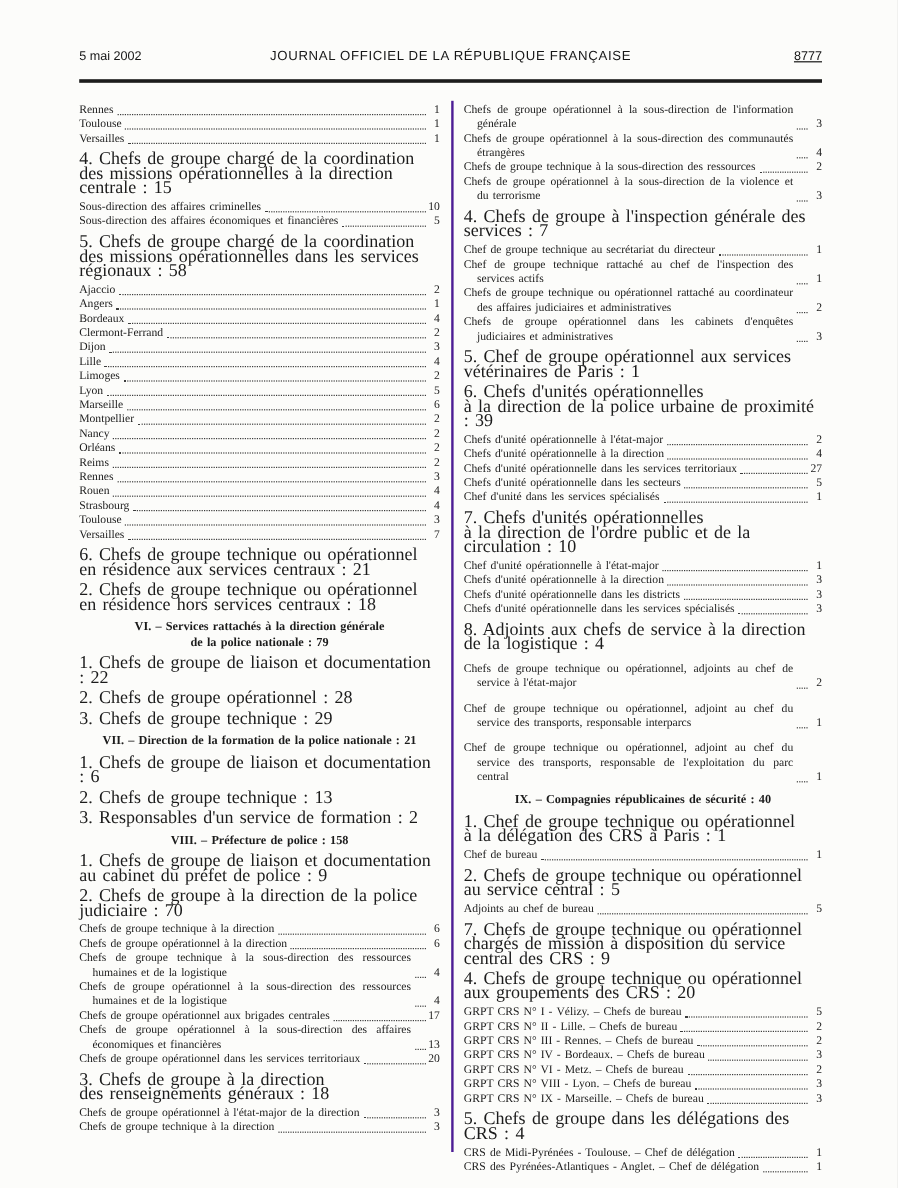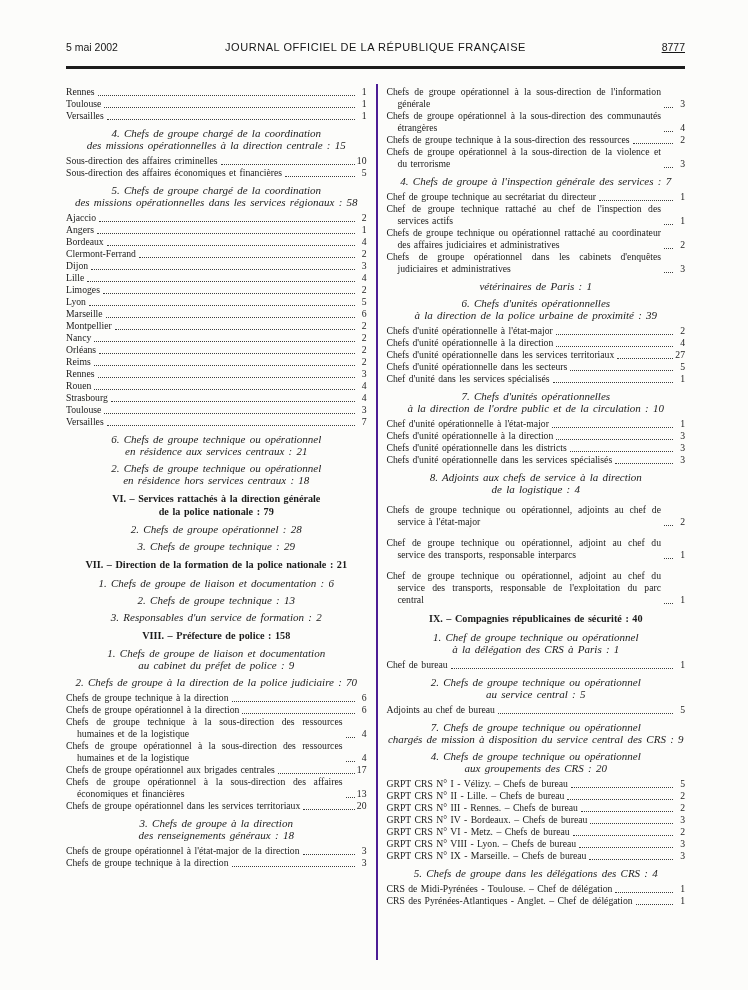--- a/index.html
+++ b/index.html
@@ -45,22 +45,22 @@
   }
   .entry .dots {
     flex: 1 1 auto; min-width: 9px;
     border-bottom: 1px dotted #3c3c3c;
     margin: 0 1px 2px 3px;
   }
   .entry .num { text-align: right; min-width: 11px; white-space: nowrap; }
   .entry.spaced { margin-top: 9px; justify-content: center; }
 
   .subhead {
-    text-align: center; font-style: italic;
-    font-size: 11px; line-height: 12px;
+    text-align: left; 
+    font-size: 15px; line-height: 12px;
     margin: 5px 0 4px;
     word-spacing: 1.5px;
   }
   .section {
     text-align: center; font-weight: bold;
     font-size: 10.2px; line-height: 12.5px;
     margin: 7px 0 5px;
     word-spacing: 1px;
   }
 </style>
@@ -212,20 +212,23 @@
         </div>
         <div class="subhead">
           <div class="hline">2. Chefs de groupe technique ou opérationnel</div>
           <div class="hline">en résidence hors services centraux : 18</div>
         </div>
         <div class="section">
           <div class="hline">VI. – Services rattachés à la direction générale</div>
           <div class="hline">de la police nationale : 79</div>
         </div>
         <div class="subhead">
+          <div class="hline">1. Chefs de groupe de liaison et documentation : 22</div>
+        </div>
+        <div class="subhead">
           <div class="hline">2. Chefs de groupe opérationnel : 28</div>
         </div>
         <div class="subhead">
           <div class="hline">3. Chefs de groupe technique : 29</div>
         </div>
         <div class="section">
           <div class="hline">VII. – Direction de la formation de la police nationale : 21</div>
         </div>
         <div class="subhead">
           <div class="hline">1. Chefs de groupe de liaison et documentation : 6</div>
@@ -342,20 +345,21 @@
             <span class="dots"></span>
             <span class="num">2</span>
           </div>
           <div class="entry">
             <span class="txt">Chefs de groupe opérationnel dans les cabinets d'enquêtes judiciaires et administratives</span>
             <span class="dots"></span>
             <span class="num">3</span>
           </div>
         </div>
         <div class="subhead">
+          <div class="hline">5. Chef de groupe opérationnel aux services</div>
           <div class="hline">vétérinaires de Paris : 1</div>
         </div>
         <div class="subhead">
           <div class="hline">6. Chefs d'unités opérationnelles</div>
           <div class="hline">à la direction de la police urbaine de proximité : 39</div>
         </div>
         <div class="entries">
           <div class="entry">
             <span class="txt">Chefs d'unité opérationnelle à l'état-major</span>
             <span class="dots"></span>

